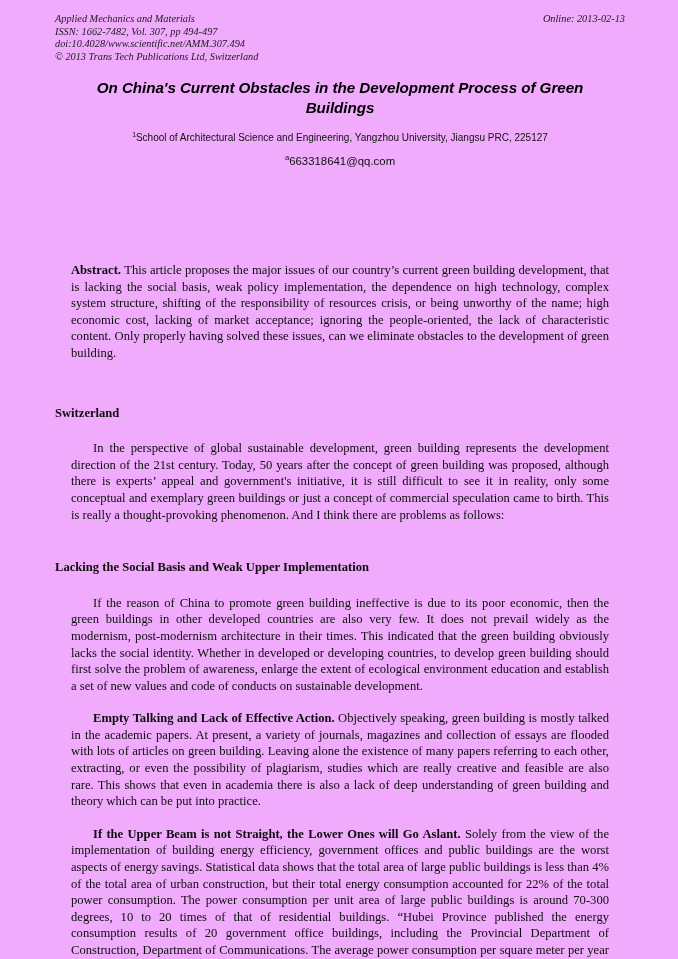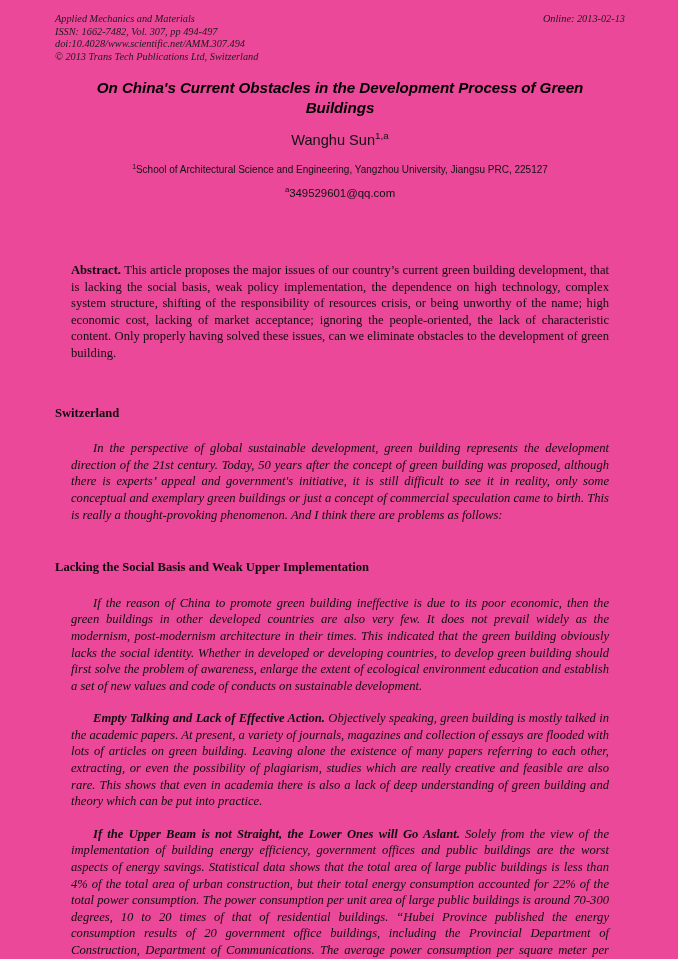--- a/index.html
+++ b/index.html
@@ -4,21 +4,21 @@
 <style>
   html, body {
     margin: 0;
     padding: 0;
     background: #ffffff;
   }
   .page {
     position: relative;
     width: 678px;
     height: 959px;
-    background: #ec4899;
+    background: #f0abfc;
     overflow: hidden;
     box-sizing: border-box;
     padding: 0;
     color: #000000;
   }
 
   
   .pub-header {
     position: absolute;
     top: 13px;
@@ -119,21 +119,20 @@
   p.para {
     margin: 16px;
     text-align: justify;
     text-justify: inter-word;
   }
   p.para + p.para {
     margin-top: 0;
   }
   .indent {
     text-indent: 22px;
-    font-style: italic;
   }
   .lead-bold {
     font-weight: bold;
   }
   .section-heading {
     font-family: "Liberation Serif", "DejaVu Serif", serif;
     font-weight: bold;
     font-size: 12.6px;
     line-height: 16.6px;
     margin: 0;
@@ -153,30 +152,27 @@
     <div class="pub-header-left">Applied Mechanics and Materials
 ISSN: 1662-7482, Vol. 307, pp 494-497
 doi:10.4028/www.scientific.net/AMM.307.494
 © 2013 Trans Tech Publications Ltd, Switzerland</div>
     <div class="pub-header-right">Online: 2013-02-13</div>
   </div>
 
   <div class="title-block">
     <h1 class="paper-title">On China's Current Obstacles in the Development Process of Green Buildings</h1>
 
-    <div class="author-line">
-      <span>Wanghu Sun</span><sup class="mark">1,a</sup>
-    </div>
 
     <div class="affiliation-line">
       <sup class="mark">1</sup><span>School of Architectural Science and Engineering, Yangzhou University, Jiangsu PRC, 225127</span>
     </div>
 
     <div class="email-line">
-      <sup class="mark">a</sup><span>349529601@qq.com</span>
+      <sup class="mark">a</sup><span>663318641@qq.com</span>
     </div>
   </div>
 
 
   <div class="body-area">
 
     <p class="para"><span class="lead-bold">Abstract.</span> <span>This article proposes the major issues of our country’s current green building development, that is lacking the social basis, weak policy implementation, the dependence on high technology, complex system structure, shifting of the responsibility of resources crisis, or being unworthy of the name; high economic cost, lacking of market acceptance; ignoring the people-oriented, the lack of characteristic content. Only properly having solved these issues, can we eliminate obstacles to the development of green building.</span></p>
 
     <div class="gap-before-intro"></div>
 

